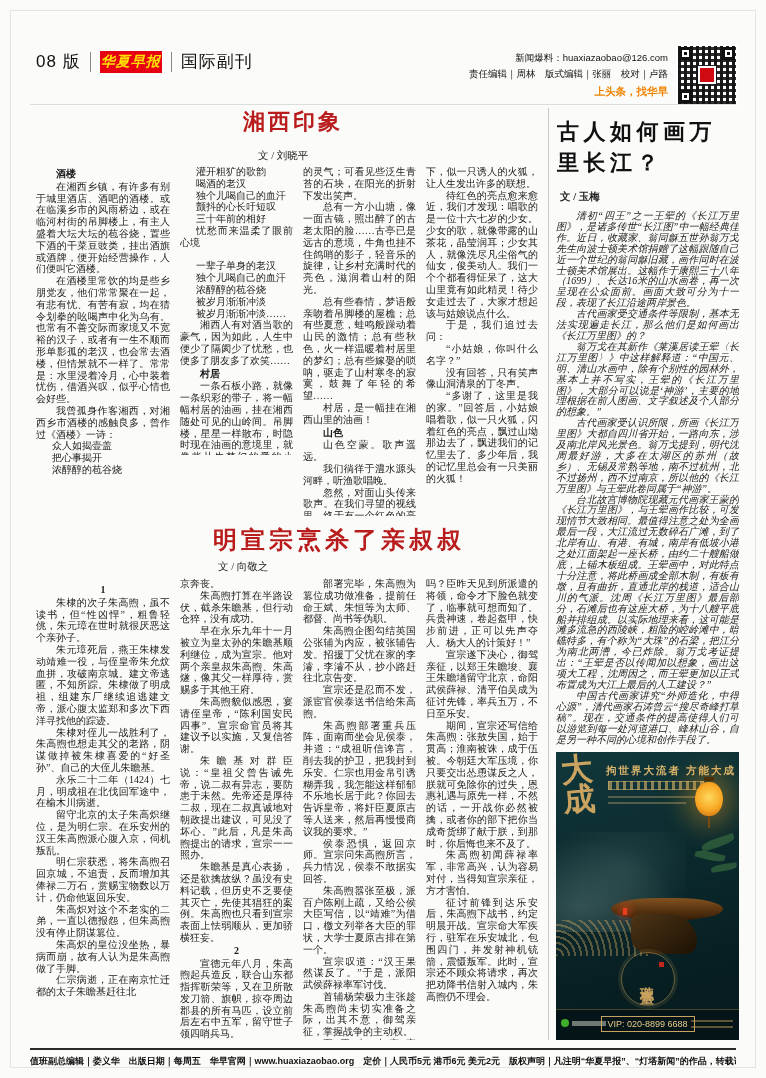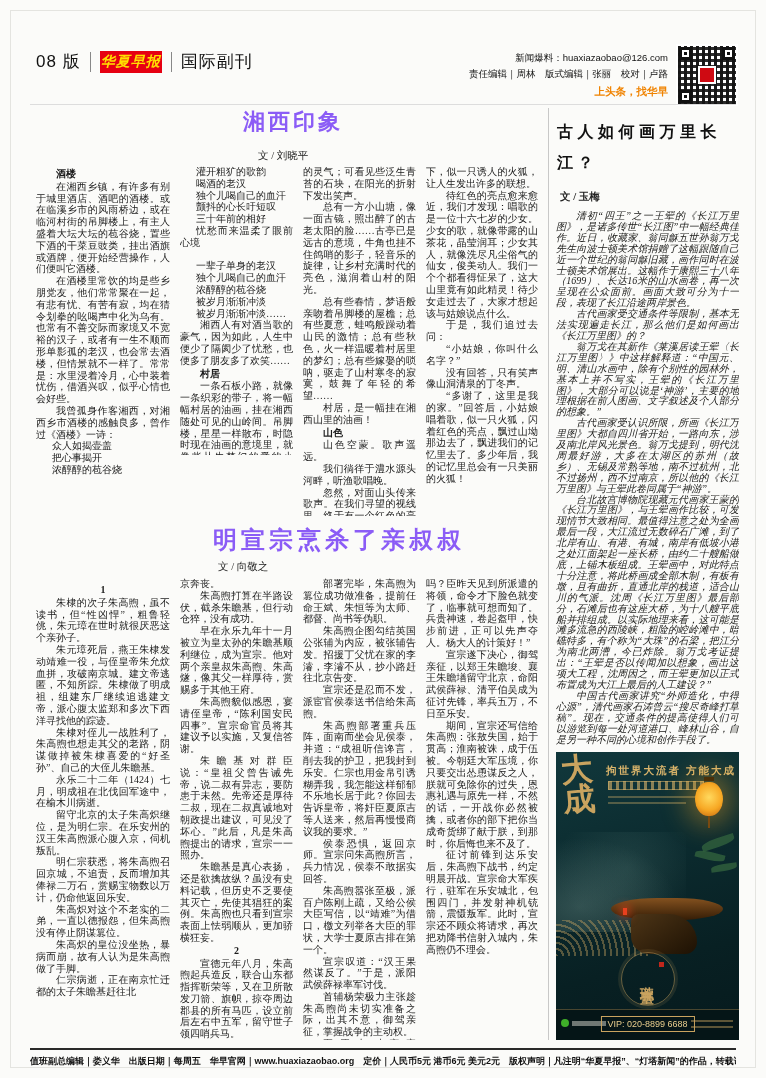--- a/index.html
+++ b/index.html
@@ -21,21 +21,21 @@
   .qr{position:absolute;right:30px;top:46px;width:58px;height:58px;background:
       repeating-linear-gradient(0deg,rgba(20,20,20,.9) 0 3px,transparent 3px 6px),
       repeating-linear-gradient(90deg,#1a1a1a 0 3px,#fff 3px 6px);outline:2px solid #fff;}
   .qr i{position:absolute;width:13px;height:13px;border:3px solid #111;background:#fff;box-sizing:border-box;}
   .qr i:after{content:"";position:absolute;inset:2px;background:#111;}
   .qr .f1{left:1px;top:1px;} .qr .f2{right:1px;top:1px;} .qr .f3{left:1px;bottom:1px;}
   .qr b{position:absolute;inset:20px;background:#cf0a12;border:2px solid #fff;}
   .hrule{position:absolute;left:30px;right:30px;top:104px;height:1px;background:#ddd;}
 
   
-  .a-title{position:absolute;margin:0;font-family:"Liberation Sans",sans-serif;font-weight:bold;color:#8b5cf6;}
+  .a-title{position:absolute;margin:0;font-family:"Liberation Sans",sans-serif;font-weight:bold;color:#b91c1c;}
   #t1{left:243px;top:107px;width:300px;font-size:22px;letter-spacing:3px;}
   #t2{left:213px;top:524px;width:334px;font-size:24px;letter-spacing:4px;}
   .byline{position:absolute;font-size:10.5px;color:#222;}
   #b1{left:258px;top:149px;} #b2{left:218px;top:560px;}
 
   
   .col{position:absolute;overflow:hidden;text-align:justify;font-size:10px;line-height:11.8px;color:#1a1a1a;}
   .col p{margin:0;text-indent:2em;}
   .col p:empty{height:11.8px;}
   .poem p{text-indent:1.6em;}
@@ -47,21 +47,21 @@
   #a1c3{left:303px;top:166px;width:113px;height:350px;}
   #a1c4{left:426px;top:166px;width:112px;height:354px;}
   #a2c1{left:36px;top:583px;width:134px;height:457px;}
   #a2c2{left:180px;top:578px;width:113px;height:462px;}
   #a2c3{left:303px;top:578px;width:113px;height:462px;}
   #a2c4{left:426px;top:578px;width:112px;height:462px;}
   .vrule{position:absolute;left:548px;top:108px;width:1px;height:932px;background:#c8c8c8;}
 
   
   #st{position:absolute;left:557px;top:116px;width:184px;margin:0;font-family:"Liberation Sans",sans-serif;
-      font-size:16px;font-weight:bold;letter-spacing:4.5px;line-height:31px;}
+      font-size:22px;font-weight:bold;letter-spacing:4.5px;line-height:31px;}
   #sb{left:560px;top:190px;font-weight:bold;}
   #sbody{position:absolute;left:556px;top:211px;width:183px;height:536px;overflow:hidden;
          font-style:italic;font-size:10px;line-height:10.9px;text-align:justify;color:#20201e;}
   #sbody p{margin:0;text-indent:2em;}
 
   
   #ad{position:absolute;left:556px;top:752px;width:183px;height:288px;overflow:hidden;
       background:linear-gradient(165deg,#11383c 0%,#0b2a2e 40%,#082023 70%,#061a1d 100%);}
   .ad-brand{position:absolute;left:6px;top:2px;width:38px;color:#c9a35f;font-weight:bold;
             font-size:32px;line-height:30px;font-family:"DejaVu Serif",serif;transform:rotate(-5deg);}
@@ -248,20 +248,21 @@
       <p>宣宗叹道：“汉王果然谋反了。”于是，派阳武侯薛禄率军讨伐。</p>
       <p>首辅杨荣极力主张趁朱高煦尚未切实准备之际，出其不意，御驾亲征，掌握战争的主动权。</p>
       <p>夏原吉对宣宗说：“您难道不知道李景隆的故事</p>
     </div>
 </div>
 <div class="col" id="a2c4">
   <div class="cont">
       <p>吗？臣昨天见到所派遣的将领，命令才下脸色就变了，临事就可想而知了。兵贵神速，卷起盔甲，快步前进，正可以先声夺人。杨大人的计策好！”</p>
       <p>宣宗遂下决心，御驾亲征，以郑王朱瞻埈、襄王朱瞻墡留守北京，命阳武侯薛禄、清平伯吴成为征讨先锋，率兵五万，不日至乐安。</p>
       <p>期间，宣宗还写信给朱高煦：张敖失国，始于贯高；淮南被诛，成于伍被。今朝廷大军压境，你只要交出怂恿谋反之人，朕就可免除你的过失，恩惠礼遇与原先一样，不然的话，一开战你必然被擒，或者你的部下把你当成奇货绑了献于朕，到那时，你后悔也来不及了。</p>
+      <p>朱高煦初闻薛禄率军，非常高兴，认为容易对付，当得知宣宗亲征，方才害怕。</p>
       <p>征讨前锋到达乐安后，朱高煦下战书，约定明晨开战。宣宗命大军疾行，驻军在乐安城北，包围四门，并发射神机铳箭，震慑叛军。此时，宣宗还不顾众将请求，再次把劝降书信射入城内，朱高煦仍不理会。</p>
     </div>
 </div>
 
 <div class="vrule"></div>
 
 <h2 id="st">古人如何画万里长江？</h2>
 <div id="sb" class="byline">文 / 玉梅</div>
 <div id="sbody">
     <p>清初“四王”之一王翚的《长江万里图》，是诸多传世“长江图”中一幅经典佳作。近日，收藏家、翁同龢五世孙翁万戈先生向波士顿美术馆捐赠了这幅跟随自己近一个世纪的翁同龢旧藏，画作同时在波士顿美术馆展出。这幅作于康熙三十八年（1699）、长达16米的山水画卷，再一次呈现在公众面前。画面大致可分为十一段，表现了长江沿途两岸景色。</p>

